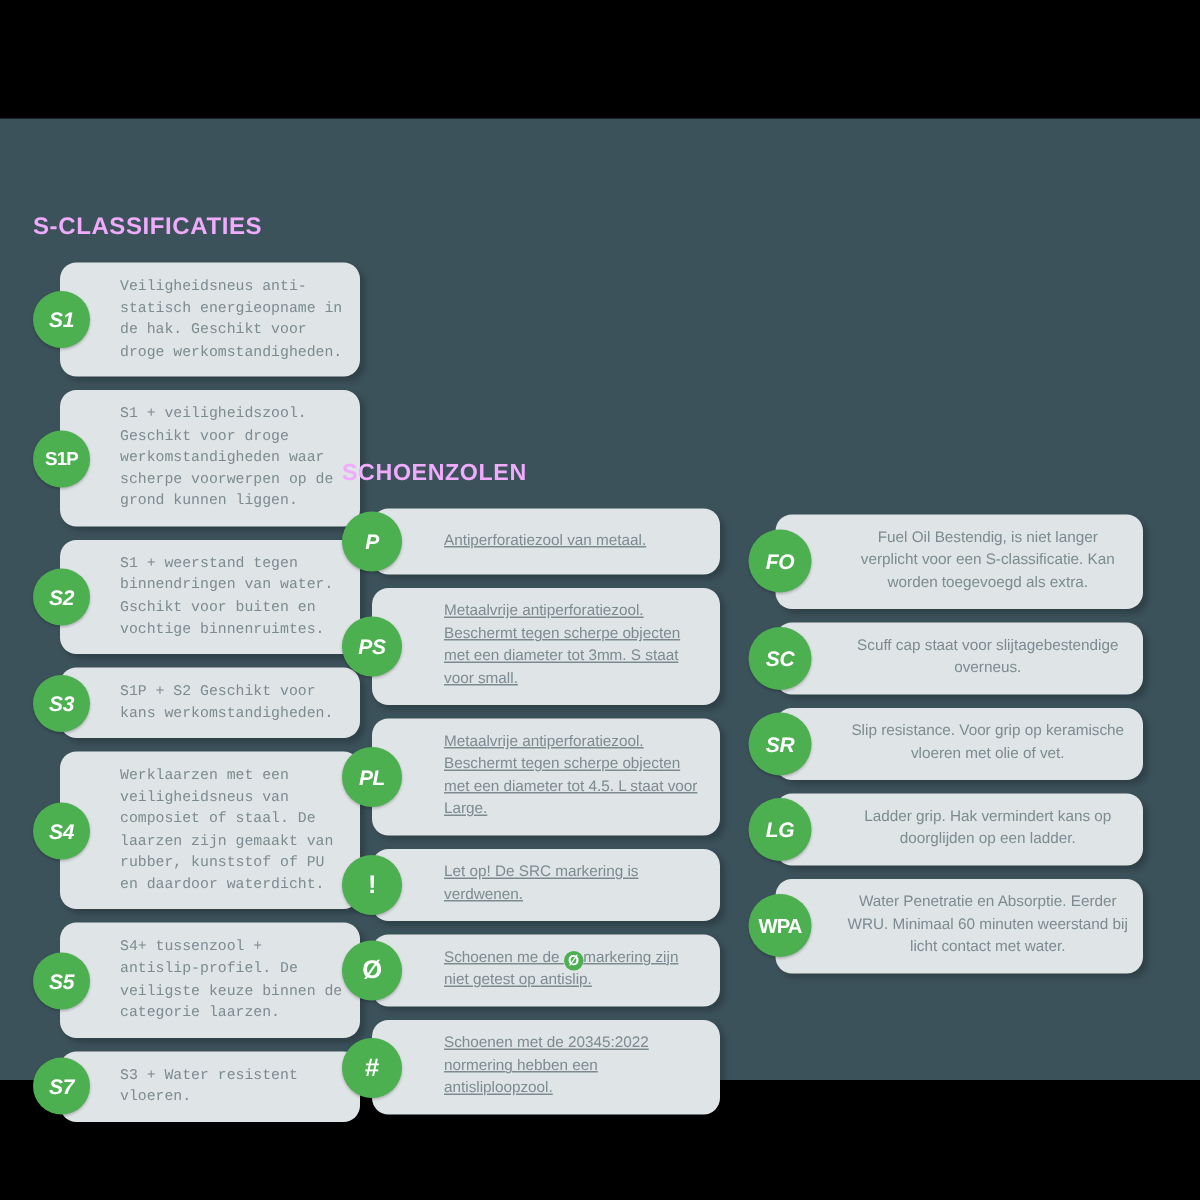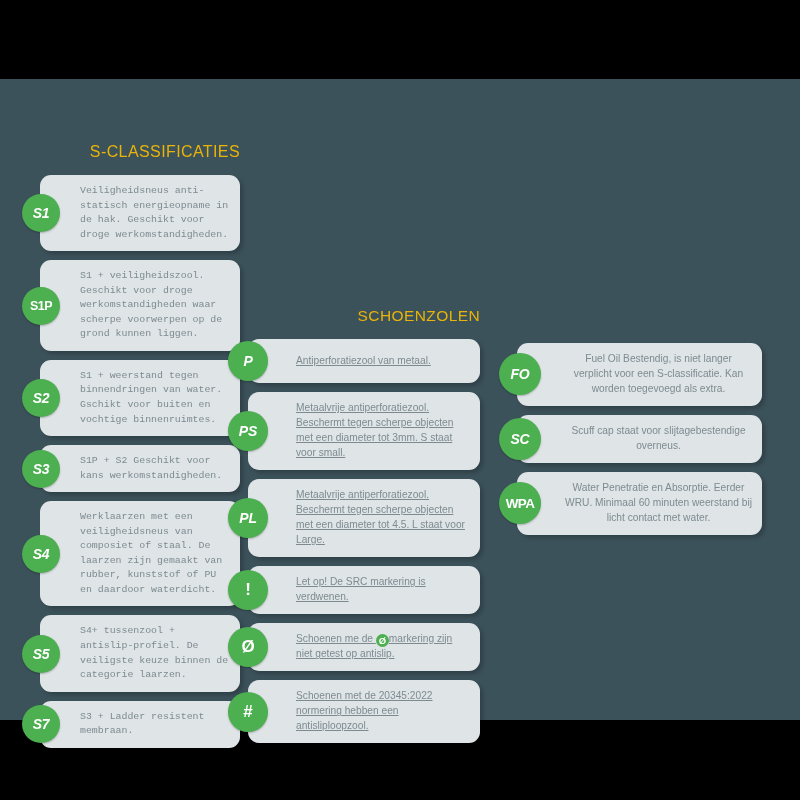--- a/index.html
+++ b/index.html
@@ -39,25 +39,25 @@
     top: 228px;
     width: 252px;
   }
   #col-extra {
     left: 497px;
     top: 264px;
     width: 265px;
   }
 
   .col-title {
-    color: #eab308;
+    color: #f0abfc;
     font-size: 15.5px;
-    font-weight: normal;
+    font-weight: bold;
     letter-spacing: 0.4px;
-    text-align: right;
+    text-align: left;
     margin: 0 0 14px 0;
     white-space: nowrap;
   }
   #col-s .col-title { font-size: 16px; }
 
   
   .card-row {
     position: relative;
     margin-bottom: 9px;
   }
@@ -182,21 +182,21 @@
           <div class="badge len2">S5</div>
           <div class="card">
             <div class="card-text">S4+ tussenzool + antislip-profiel. De veiligste keuze binnen de categorie laarzen.</div>
           </div>
         </div>
 
 
         <div class="card-row">
           <div class="badge len2">S7</div>
           <div class="card">
-            <div class="card-text">S3 + Ladder resistent membraan.</div>
+            <div class="card-text">S3 + Water resistent vloeren.</div>
           </div>
         </div>
 
       </div>
     </div>
 
     <div class="column" id="col-zolen">
       <div class="col-title">SCHOENZOLEN</div>
       <div>
 
@@ -255,21 +255,33 @@
           </div>
         </div>
 
         <div class="card-row">
           <div class="badge len2">SC</div>
           <div class="card">
             <div class="card-text">Scuff cap staat voor slijtagebestendige overneus.</div>
           </div>
         </div>
 
-
+        <div class="card-row">
+          <div class="badge len2">SR</div>
+          <div class="card">
+            <div class="card-text">Slip resistance. Voor grip op keramische vloeren  met olie of vet.</div>
+          </div>
+        </div>
+
+        <div class="card-row">
+          <div class="badge len2">LG</div>
+          <div class="card">
+            <div class="card-text">Ladder grip. Hak vermindert kans op doorglijden op een ladder.</div>
+          </div>
+        </div>
 
         <div class="card-row">
           <div class="badge len3">WPA</div>
           <div class="card">
             <div class="card-text">Water Penetratie en Absorptie. Eerder WRU. Minimaal 60 minuten weerstand bij licht contact met water.</div>
           </div>
         </div>
 
       </div>
     </div>

